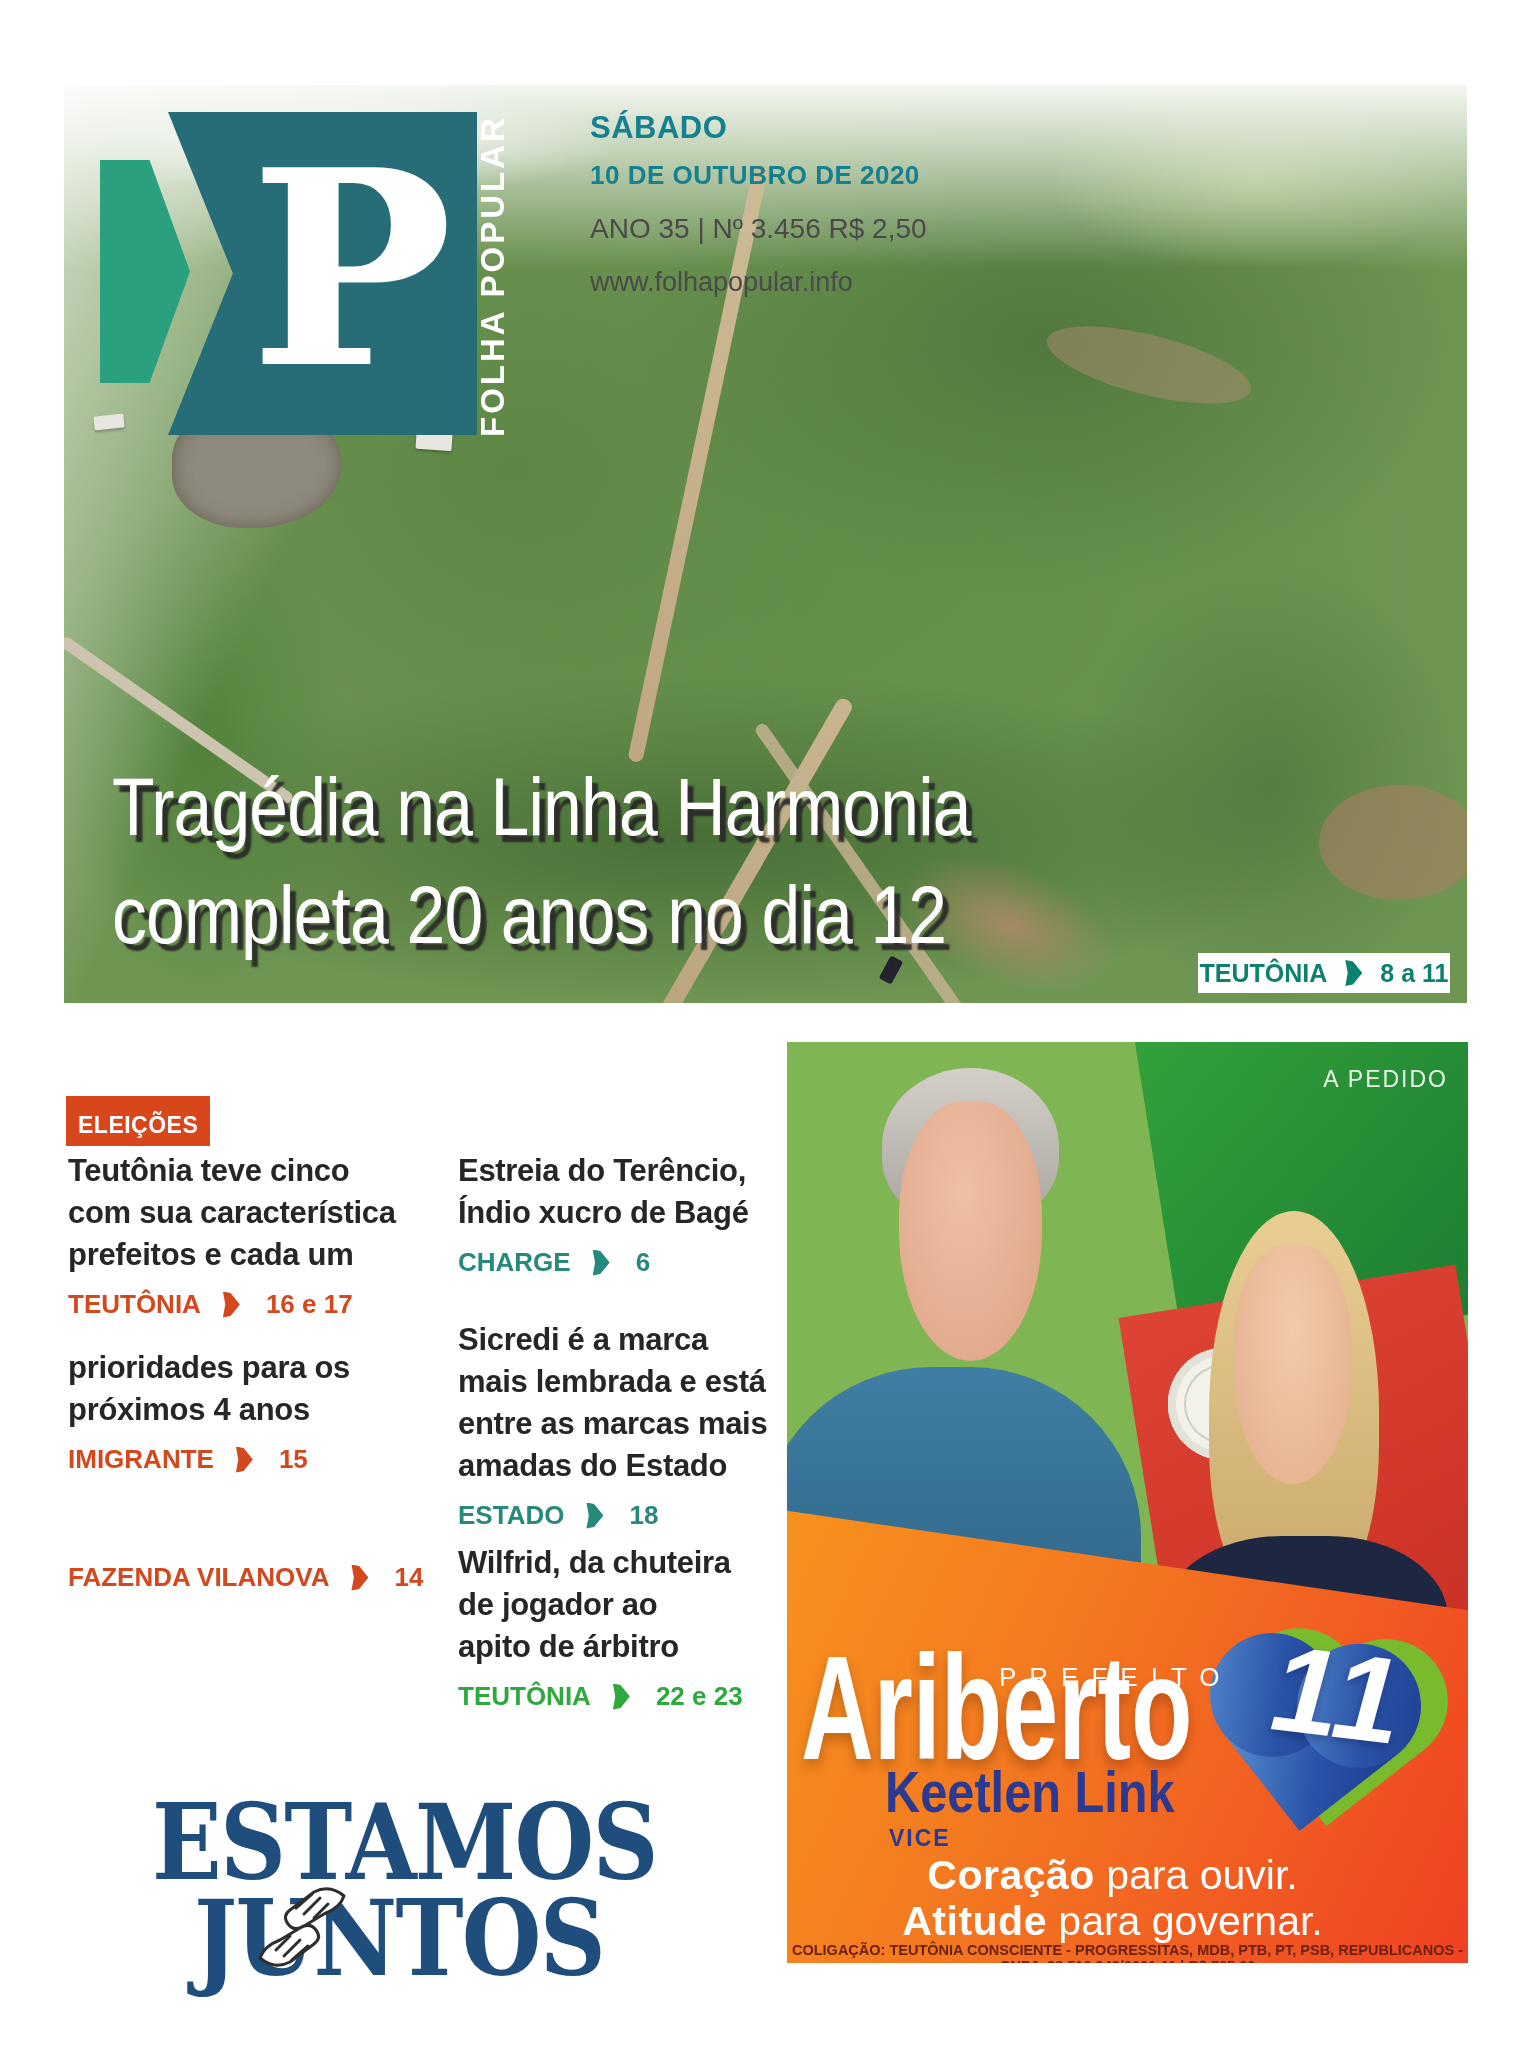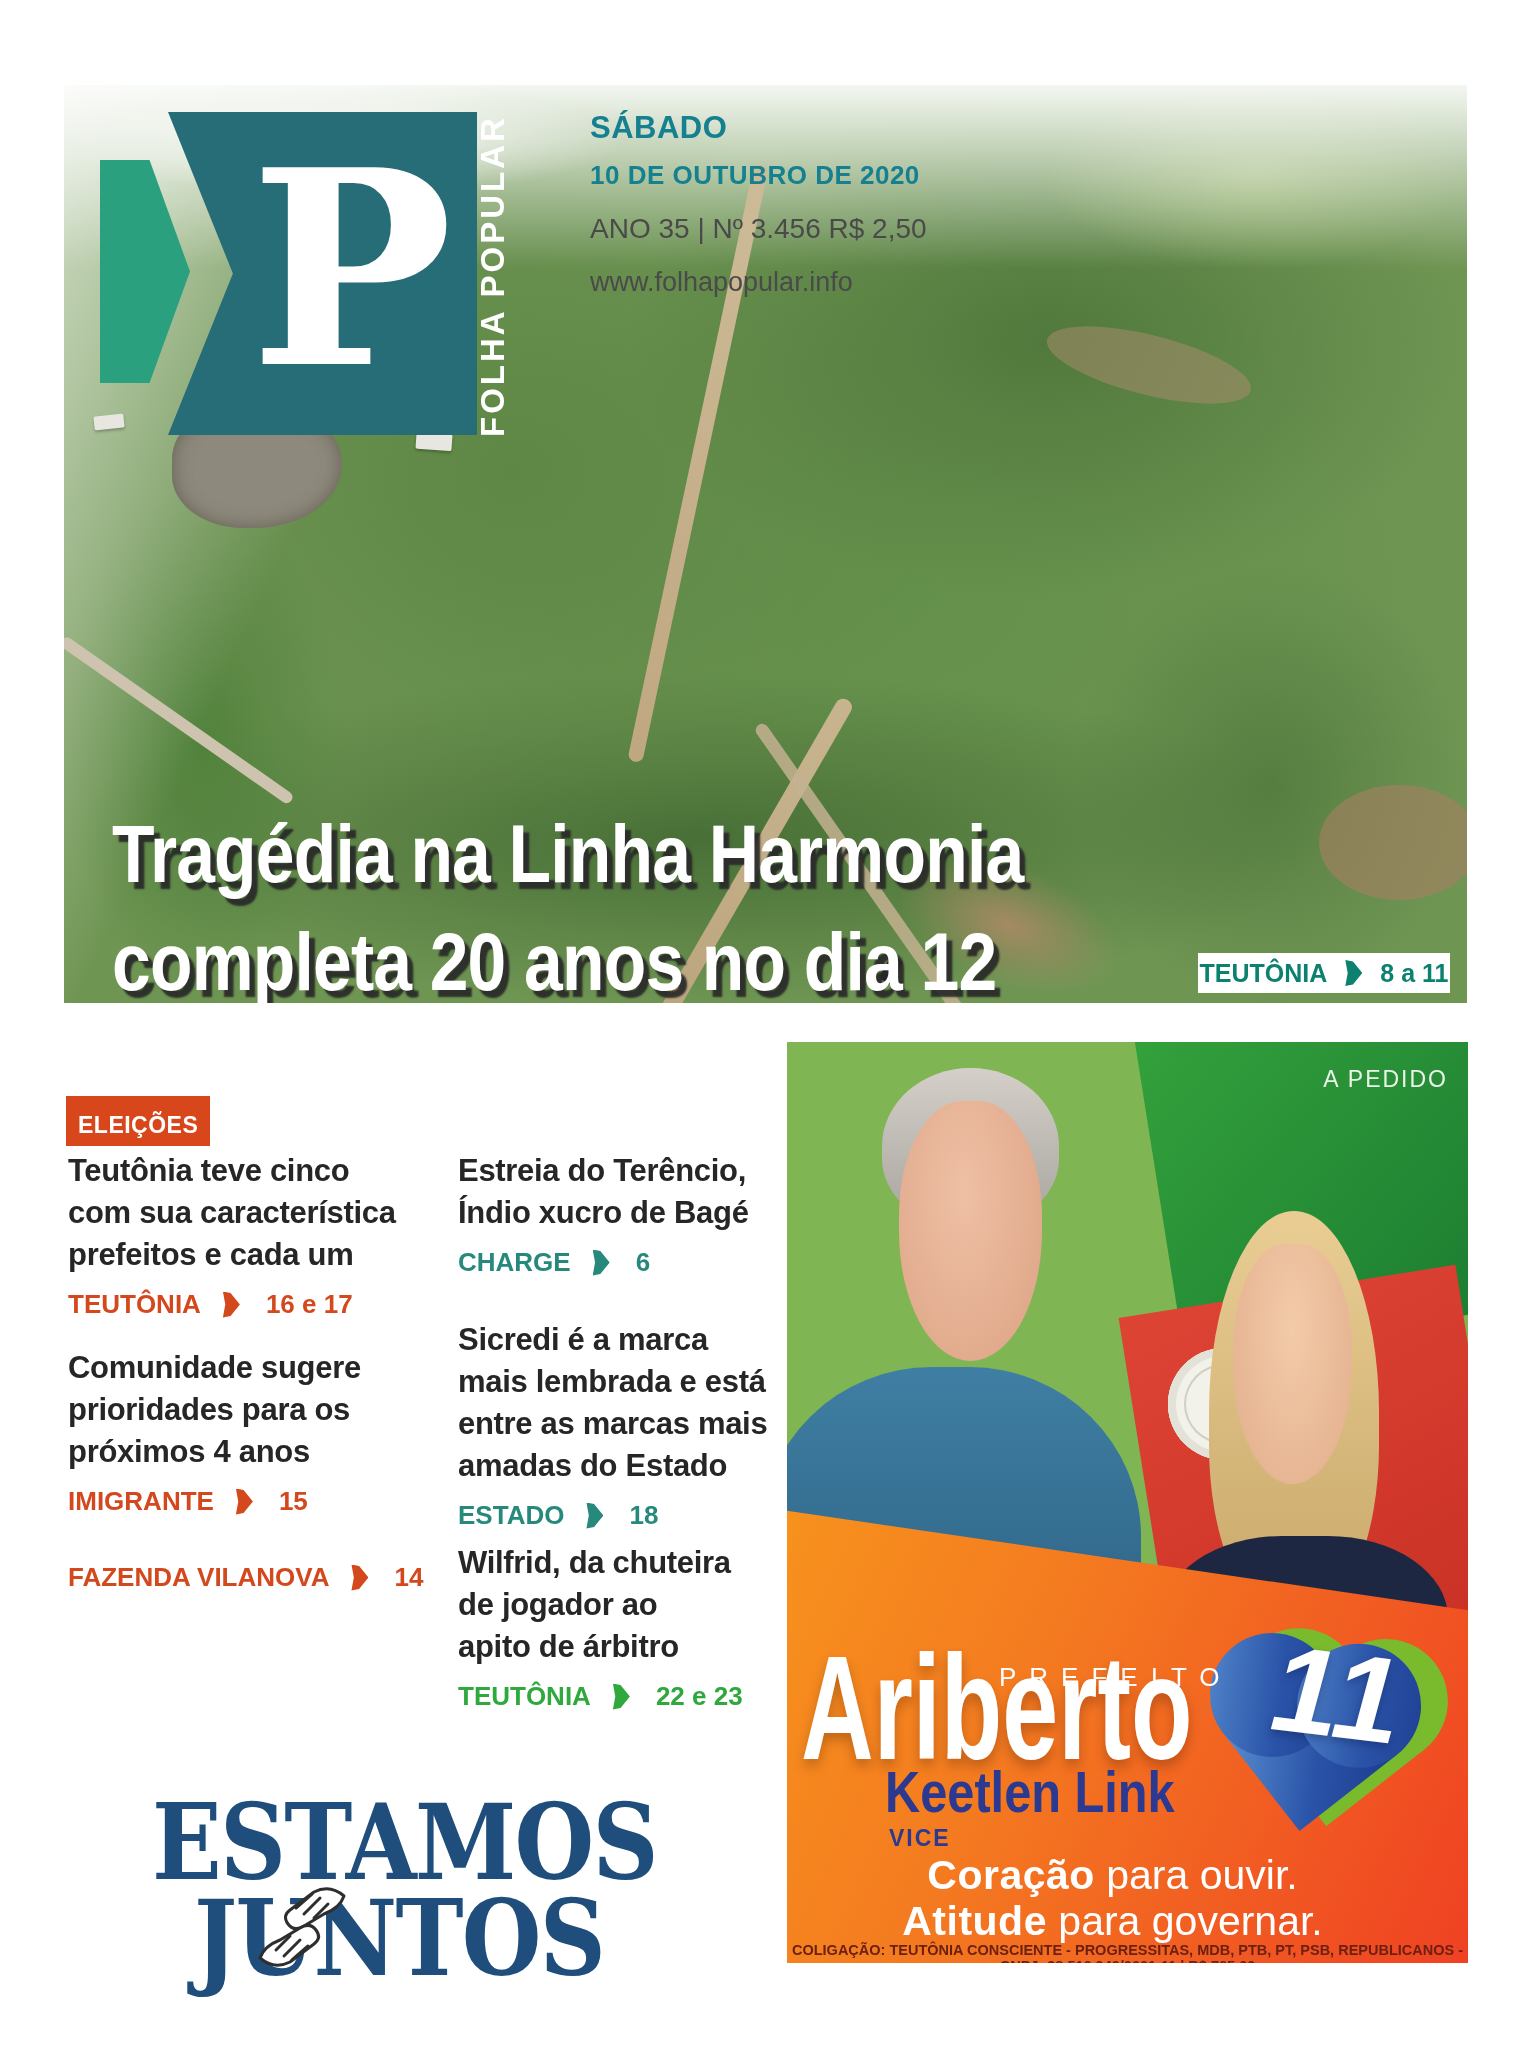--- a/index.html
+++ b/index.html
@@ -27,21 +27,21 @@
   .dirt{position:absolute;border-radius:50%;}
   #dirt1{left:830px;top:780px;width:230px;height:120px;background:radial-gradient(rgba(176,138,104,.85),rgba(176,138,104,0) 70%);transform:rotate(20deg);}
   #dirt2{left:980px;top:250px;width:210px;height:60px;background:rgba(173,140,110,.5);transform:rotate(14deg);}
   #dirt3{left:1255px;top:700px;width:160px;height:115px;background:rgba(169,127,99,.6);}
   #pond{position:absolute;left:108px;top:318px;width:170px;height:125px;background:#8d897c;border-radius:48% 52% 55% 45%;box-shadow:inset 0 0 18px rgba(90,85,70,.8);}
   .shed{position:absolute;background:#e8e6e0;border-radius:2px;box-shadow:0 2px 3px rgba(0,0,0,.25);}
   #shed1{left:30px;top:330px;width:30px;height:14px;transform:rotate(-6deg);}
   #shed2{left:352px;top:348px;width:36px;height:17px;transform:rotate(4deg);}
   #car{position:absolute;left:820px;top:872px;width:14px;height:26px;background:#23232e;border-radius:3px;transform:rotate(28deg);}
   
-  #headline{position:absolute;left:48px;top:668px;color:#ffffff;font-weight:bold;z-index:6;margin-top:47px;}
+  #headline{position:absolute;left:48px;top:668px;color:#ffffff;font-weight:normal;z-index:6;}
   #headline .hl{display:block;font-size:82px;line-height:108px;letter-spacing:-1px;
      transform:scaleX(.85);transform-origin:left;white-space:nowrap;
      text-shadow:7px 7px 2px rgba(40,40,40,.92);}
   
   #hero-badge{position:absolute;left:1134px;top:868px;width:252px;height:40px;background:#ffffff;
      display:flex;align-items:center;justify-content:center;gap:18px;z-index:7;
      color:#0c8170;font-weight:bold;font-size:25px;}
   
   #logo-chevron{position:absolute;left:100px;top:160px;width:90px;height:223px;background:#2aa07f;
      clip-path:polygon(0 0,55% 0,100% 50%,55% 100%,0 100%);z-index:8;}
@@ -174,21 +174,20 @@
     </div>
     <div class="tag orange">
       <span>TEUTÔNIA</span>
       <span class="arr"></span>
       <span class="pages">16 e 17</span>
     </div>
   </div>
 
   <div class="art" id="a2">
     <div class="title">
-      <div>Comunidade sugere</div>
       <div>prioridades para os</div>
       <div>próximos 4 anos</div>
     </div>
     <div class="tag orange">
       <span>IMIGRANTE</span>
       <span class="arr"></span>
       <span class="pages">15</span>
     </div>
   </div>
 

